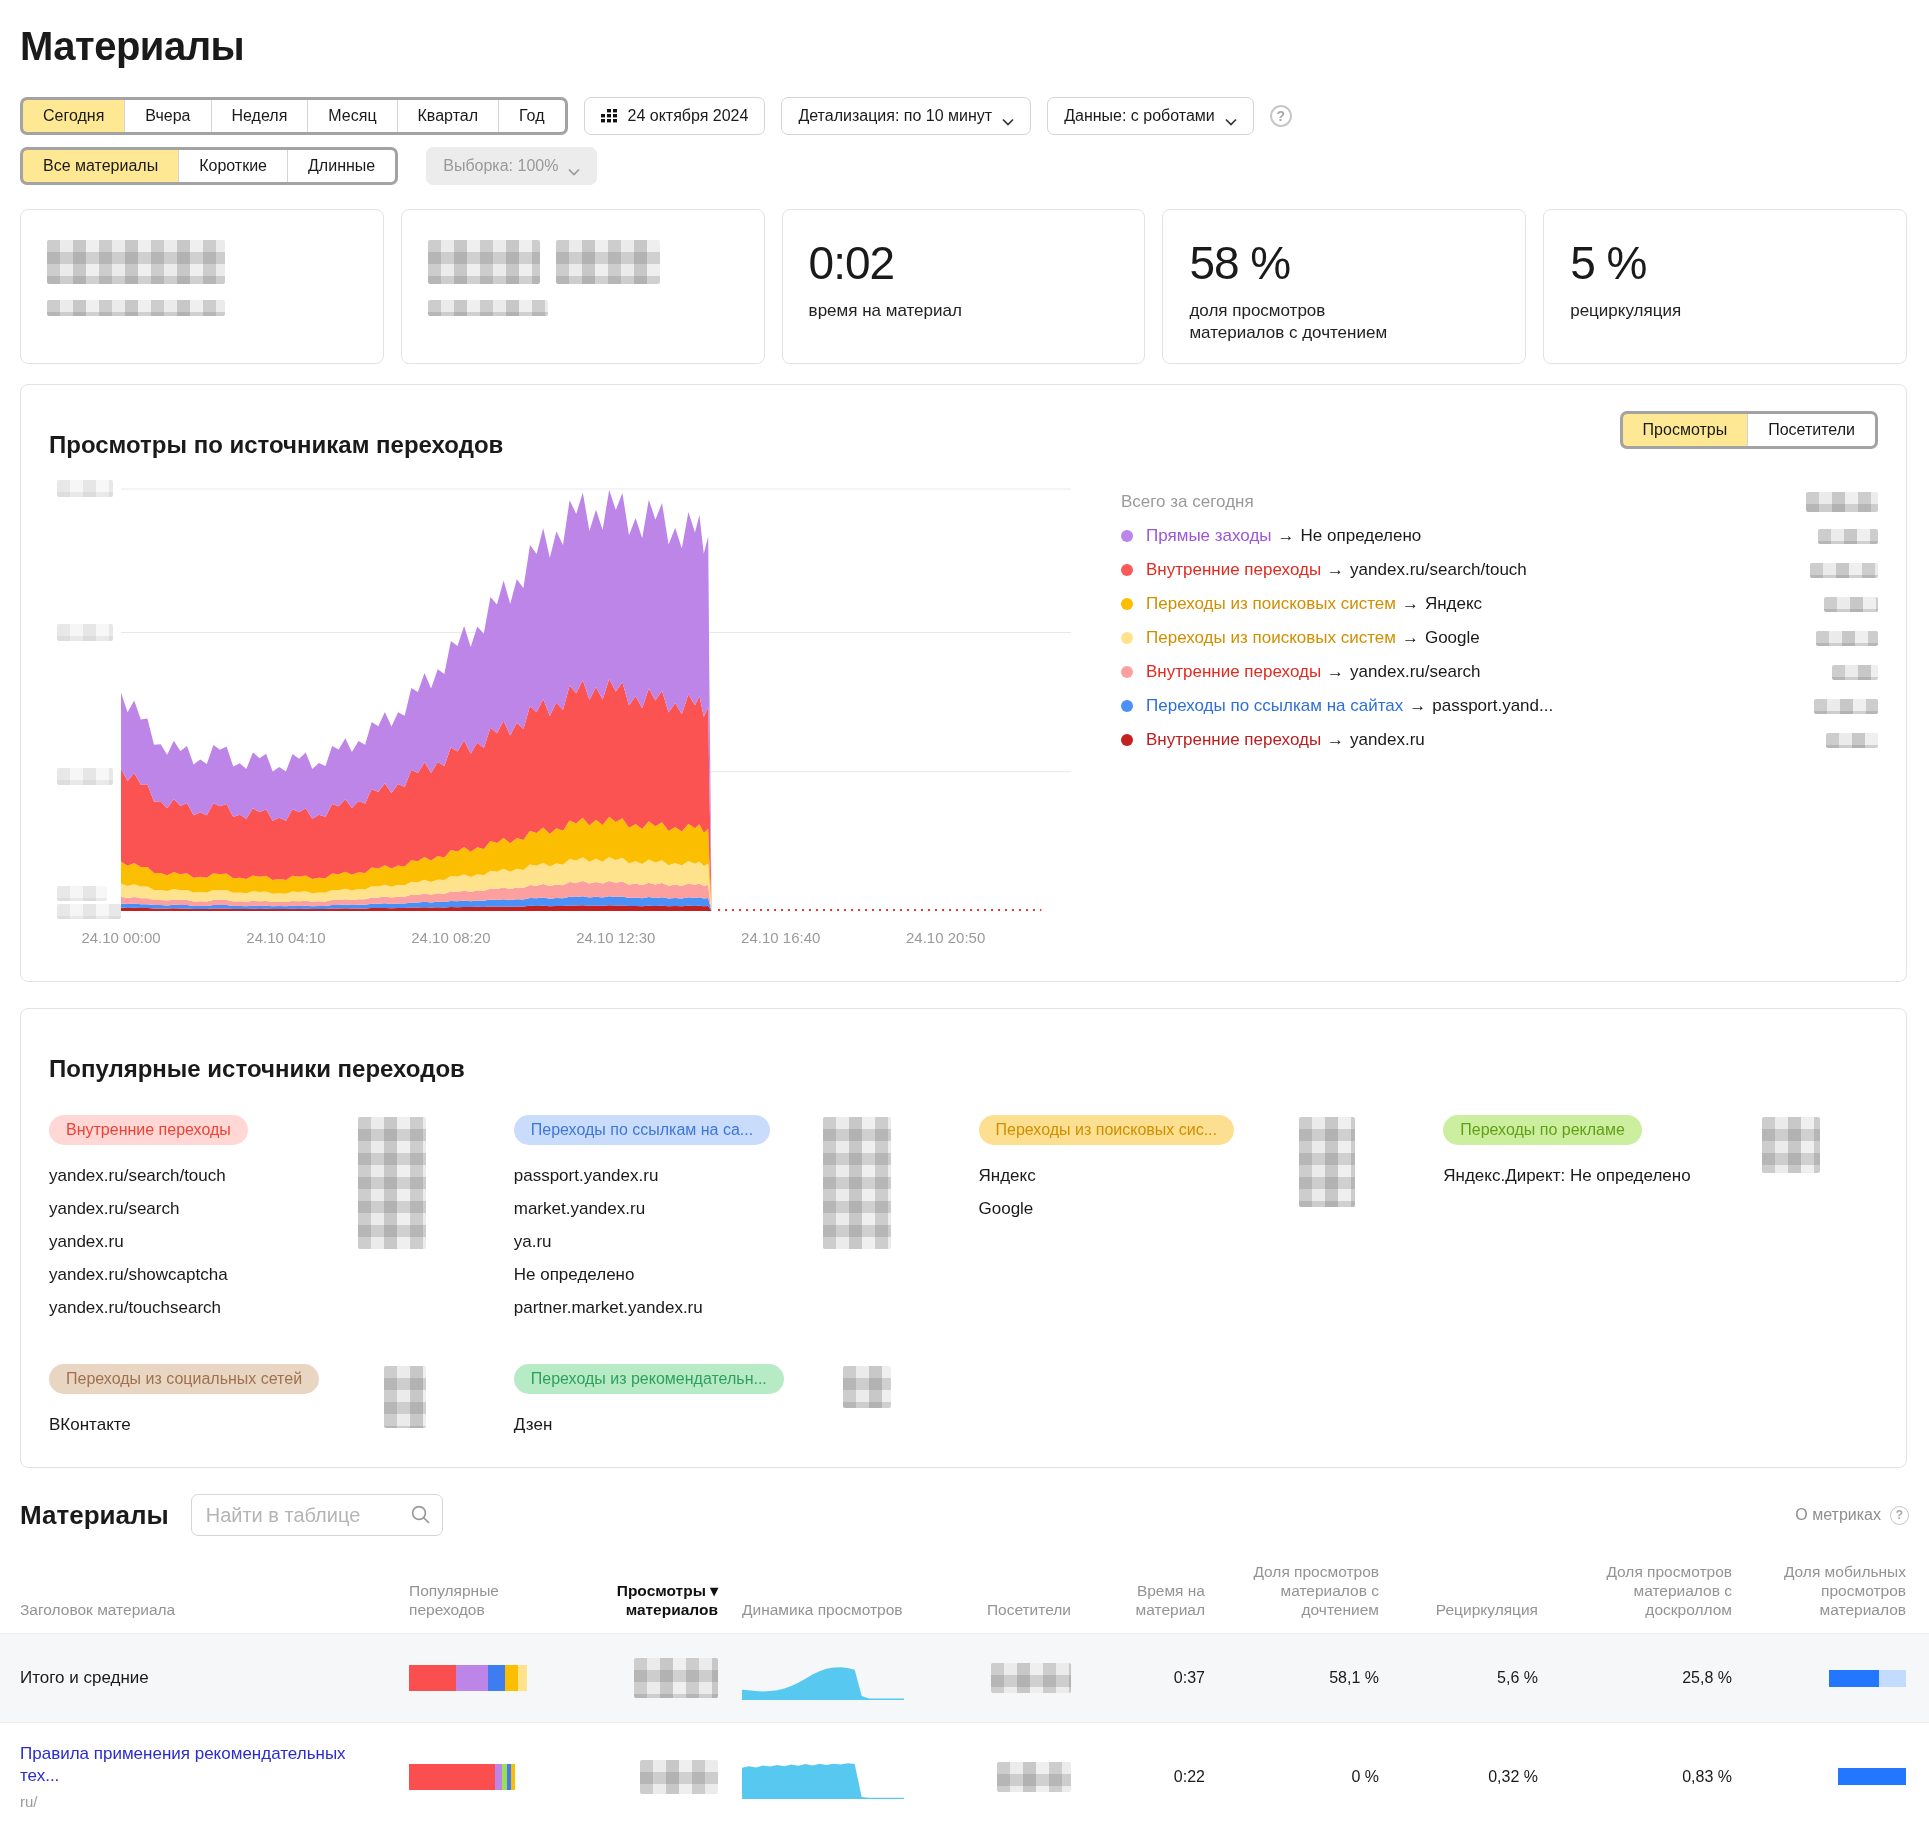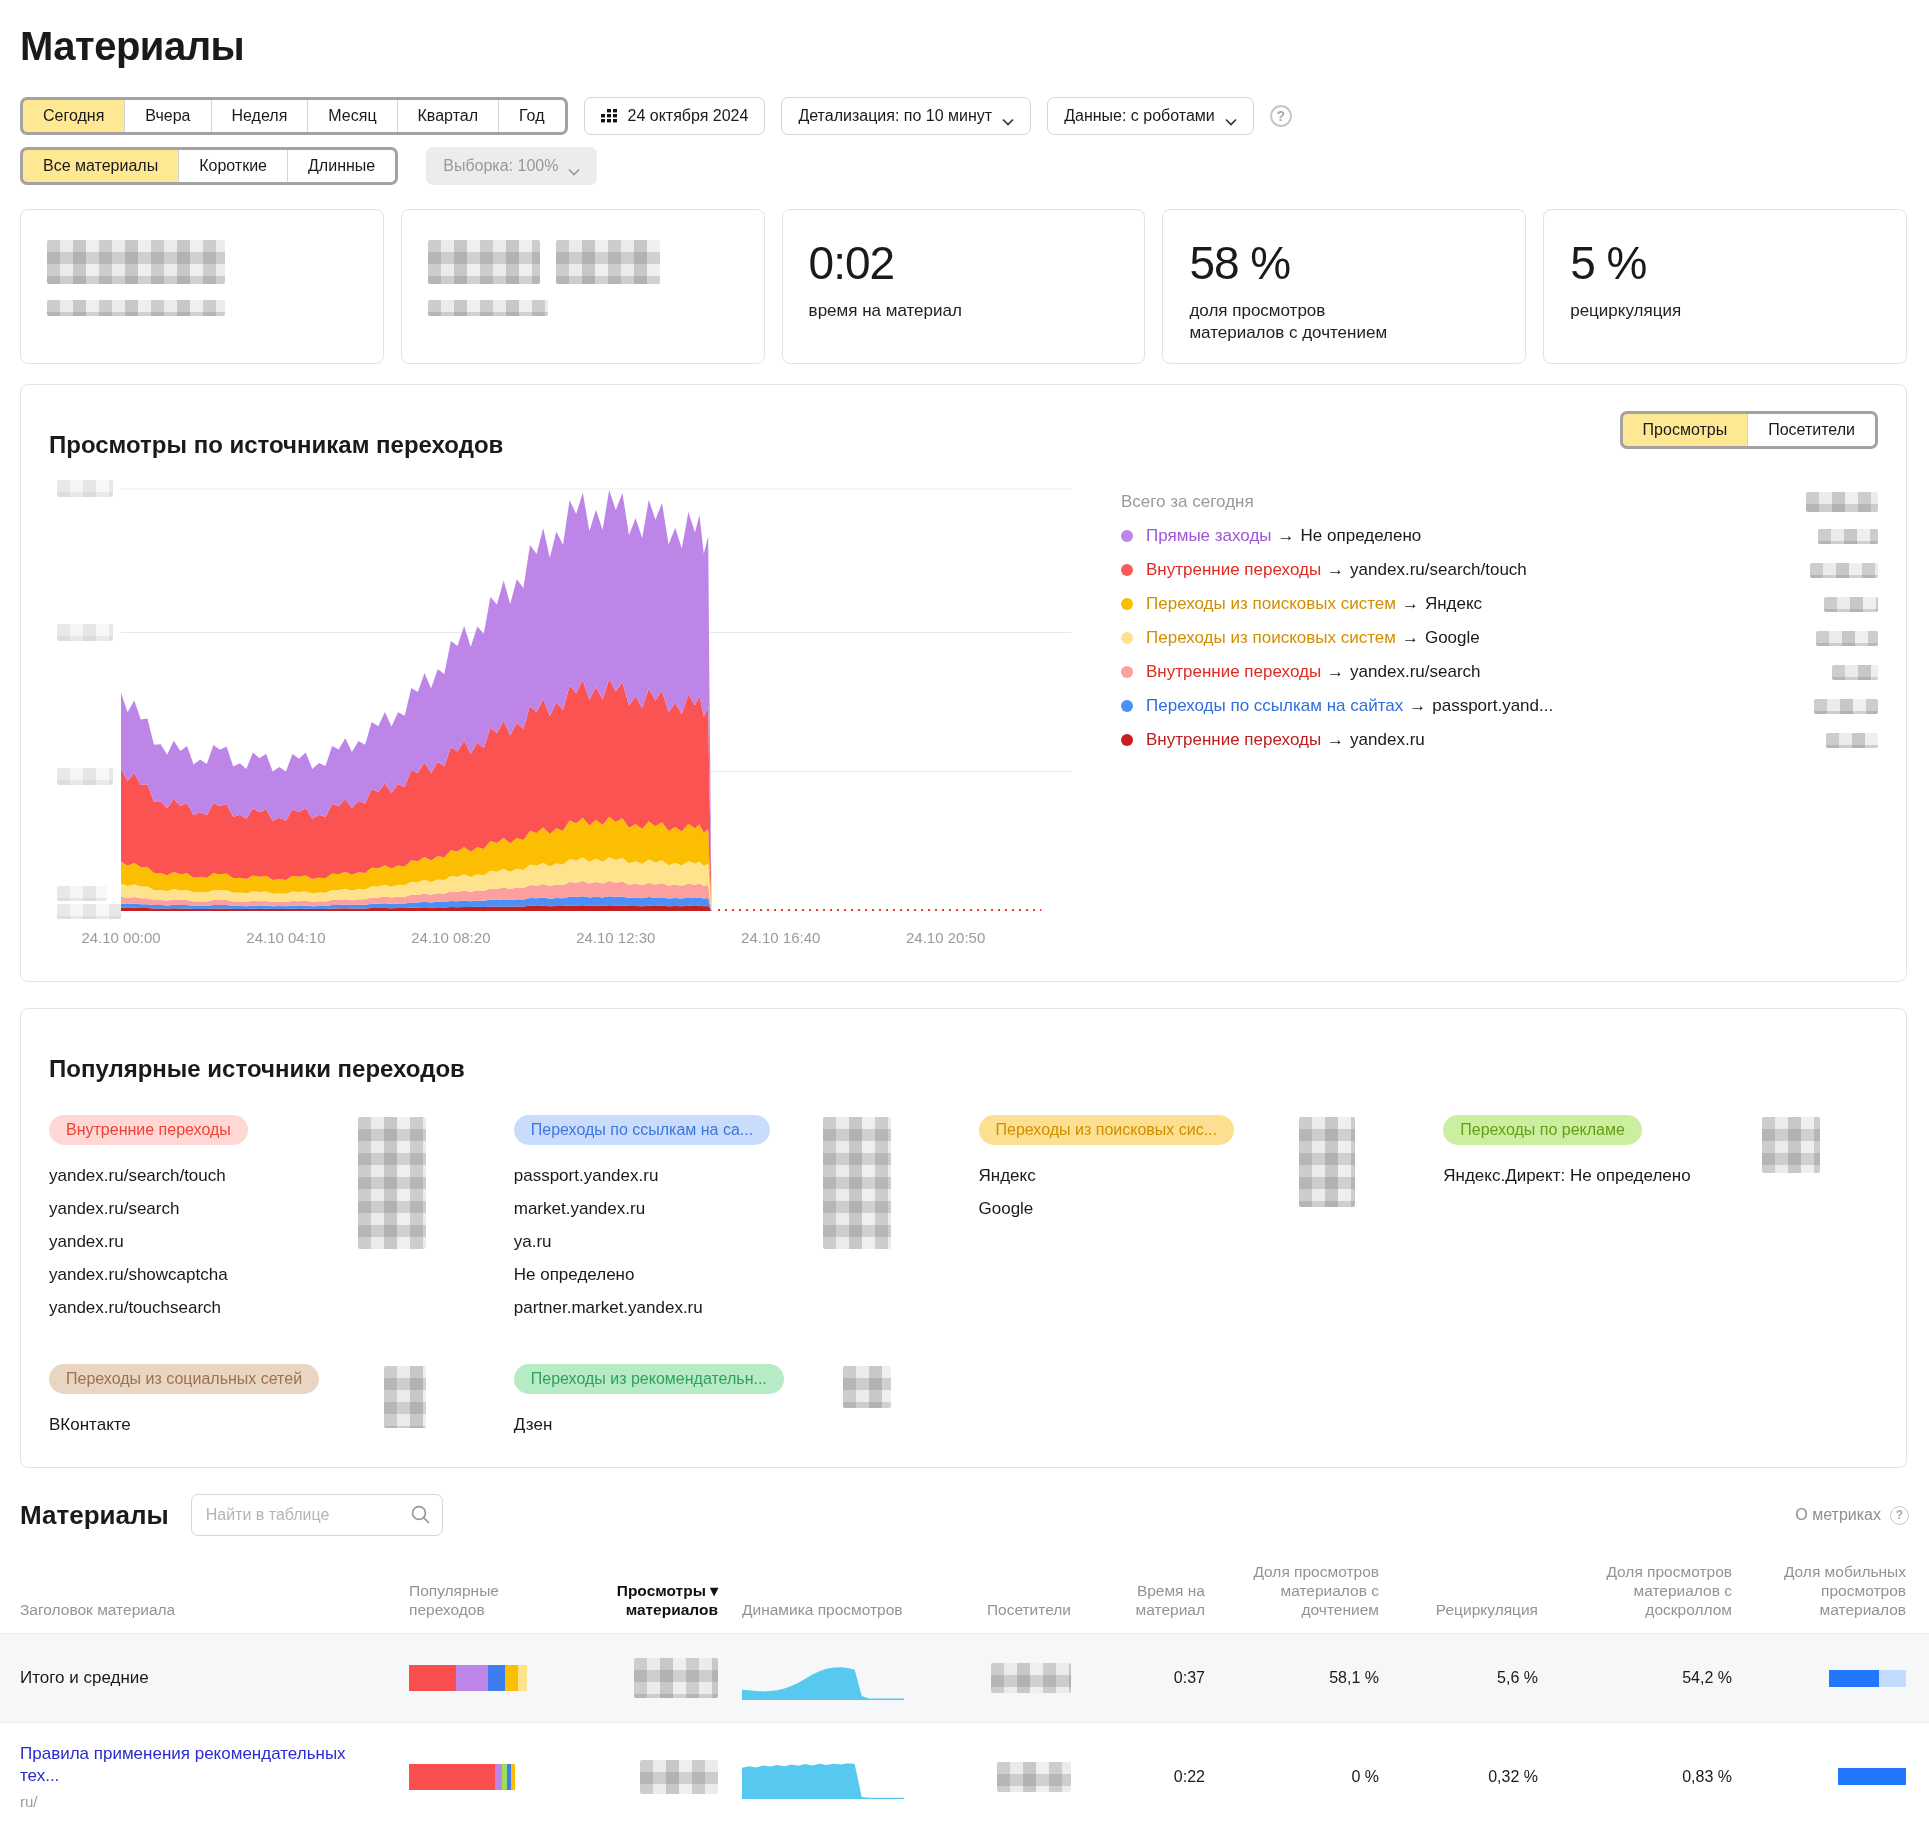--- a/index.html
+++ b/index.html
@@ -49,21 +49,21 @@
   .groups{display:grid;grid-template-columns:repeat(4,1fr);gap:40px 30px;margin-top:32px}
   .group{display:flex;align-items:flex-start}
   .gleft{min-width:0}
   .pill{display:inline-block;padding:6px 17px;border-radius:17px;font-size:16px;cursor:pointer;white-space:nowrap}
   .group ul{list-style:none;margin:14px 0 0;padding:0;font-size:17px;line-height:33px;color:#1a1a1a}
   .gpix{margin-left:auto;margin-right:58px;margin-top:2px;flex:none}
   
   .tblhead{display:flex;align-items:center;gap:22px;padding:0 20px;margin:14px 0 0}
   .tblhead .ttl{font-size:26px;font-weight:700}
   .search{position:relative;width:252px}
-  .search input{width:100%;height:42px;border:1px solid #d6d6d6;border-radius:7px;padding:0 28px 0 14px;font-size:16px;font-family:inherit;color:#222;outline:none}
+  .search input{width:100%;height:42px;border:1px solid #d6d6d6;border-radius:7px;padding:0 28px 0 14px;font-size:20px;font-family:inherit;color:#222;outline:none}
   .search input::placeholder{color:#b5b5b5}
   .search .mag{position:absolute;right:12px;top:10px}
   .about{margin-left:auto;display:flex;align-items:center;gap:9px;color:#8f8f8f;font-size:16px;cursor:pointer}
   .grid{display:grid;grid-template-columns:365px 150px 135px 185px 120px 110px 150px 135px 170px 150px;column-gap:24px;padding:0 20px;align-items:center}
   .ghead{align-items:end;margin-top:26px;padding-bottom:14px}
   .h{color:#949494;font-size:15.5px;line-height:19px;font-weight:400}
   .h.ar{text-align:right;justify-self:end}
   .h.views{color:#111;font-weight:700}
   .rowbg{border-top:1px solid #ececec}
   .rowbg.alt{background:#f6f7f8}
@@ -382,21 +382,21 @@
       <div class="pixr pix" style="width:84px;height:40px"></div>
       <div class="sparkcell">
           <svg width="162" height="44">
             <path d="M0,44 L0.0,33.8 L7.0,34.2 L14.1,35.0 L21.1,35.4 L28.2,35.0 L35.2,34.2 L42.3,32.5 L49.3,30.1 L56.3,26.8 L63.4,22.7 L70.4,18.6 L77.5,15.3 L84.5,12.8 L91.6,11.6 L98.6,11.2 L105.7,12.0 L112.7,13.7 L119.7,39.9 L126.8,42.4 L133.8,42.4 L140.9,42.4 L147.9,42.4 L155.0,42.4 L162.0,42.4 L162,44 Z" fill="#57c9f1"></path>
           </svg>
         </div>
       <div class="pixr pix" style="width:80px;height:30px"></div>
       <div class="num">0:37</div>
       <div class="num">58,1 %</div>
       <div class="num">5,6 %</div>
-      <div class="num">54,2 %</div>
+      <div class="num">25,8 %</div>
       <div class="mbar">
           <div style="width: 50px; background: rgb(35, 119, 255);"></div>
           <div style="width: 27px; background: rgb(195, 219, 255);"></div>
         </div>
     </div>
   </div>
 
   <div class="rowbg">
     <div class="grid">
       <div>

